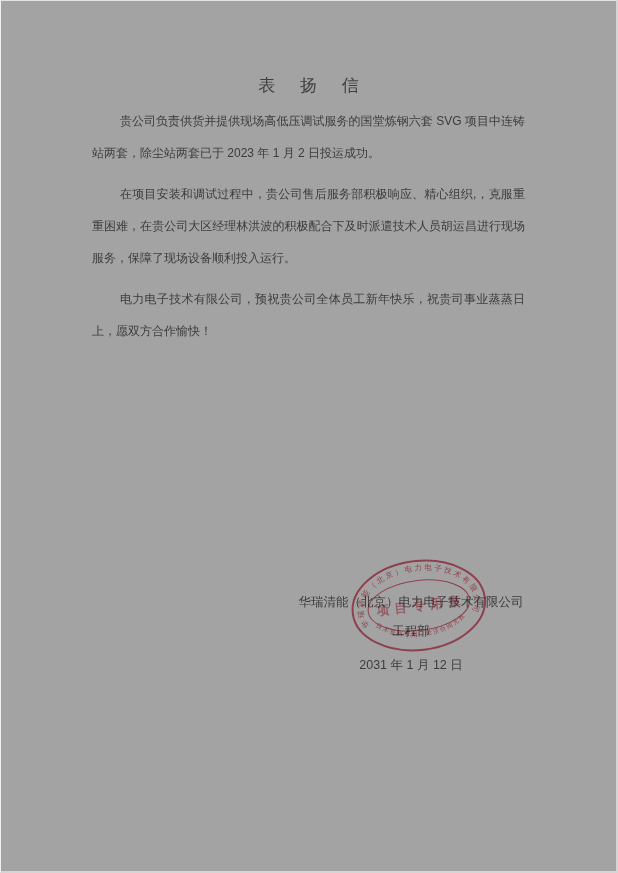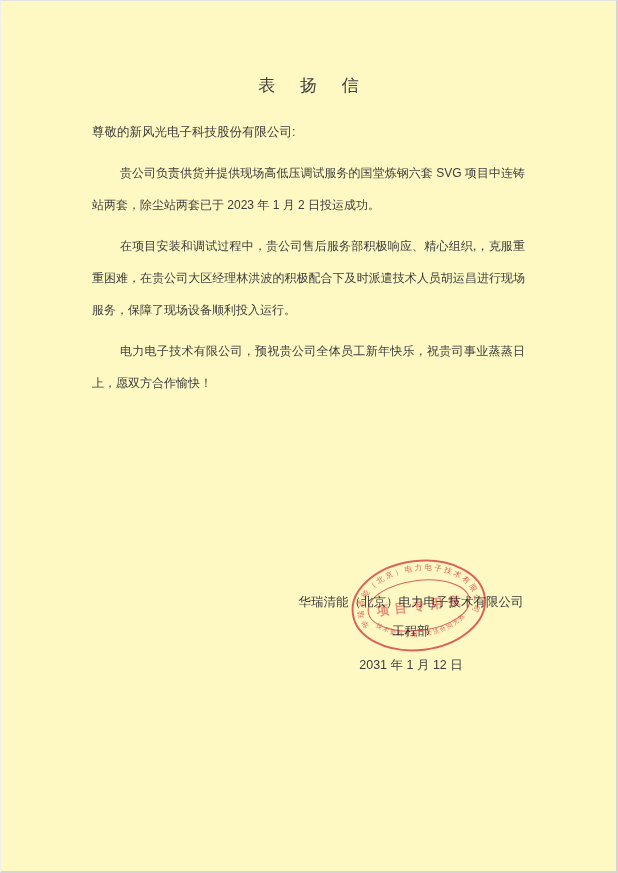--- a/index.html
+++ b/index.html
@@ -6,21 +6,21 @@
     margin: 0;
     padding: 0;
     background: #ffffff;
     font-family: "Liberation Sans", "DejaVu Sans", sans-serif;
   }
   .page {
     position: relative;
     width: 618px;
     height: 873px;
     box-sizing: border-box;
-    background: #fef9c3;
+    background: #a3a3a3;
     border-top: 1px solid #e2e2e2;
     border-left: 1px solid #efefef;
     border-right: 2px solid #d5d5d5;
     border-bottom: 2px solid #d5d5d5;
     overflow: hidden;
     color: #3c3c3c;
   }
   .content {
     position: absolute;
     left: 91px;
@@ -76,21 +76,20 @@
   .stamp .ring-text   { font-size: 15px; letter-spacing: 4.5px; font-weight: 500; }
   .stamp .bottom-text { font-size: 12.5px; letter-spacing: 2.5px; font-weight: 500; }
   .stamp .center-text { font-size: 25px; letter-spacing: 11px; font-weight: 600; opacity: .8; }
 </style>
 </head>
 <body>
 
 <div class="page">
   <div class="content">
     <h1 class="title">表 扬 信</h1>
-    <p class="salutation">尊敬的新风光电子科技股份有限公司:</p>
     <p class="para">贵公司负责供货并提供现场高低压调试服务的国堂炼钢六套 SVG 项目中连铸站两套，除尘站两套已于 2023 年 1 月 2 日投运成功。</p>
     <p class="para">在项目安装和调试过程中，贵公司售后服务部积极响应、精心组织,，克服重重困难，在贵公司大区经理林洪波的积极配合下及时派遣技术人员胡运昌进行现场服务，保障了现场设备顺利投入运行。</p>
     <p class="para">电力电子技术有限公司，预祝贵公司全体员工新年快乐，祝贵司事业蒸蒸日上，愿双方合作愉快！</p>
   </div>
 
   <div class="signature">
     <div class="sig-company">华瑞清能（北京）电力电子技术有限公司</div>
     <div class="sig-dept">工程部</div>
     <div class="sig-date">2031 年 1 月 12 日</div>
   </div>

